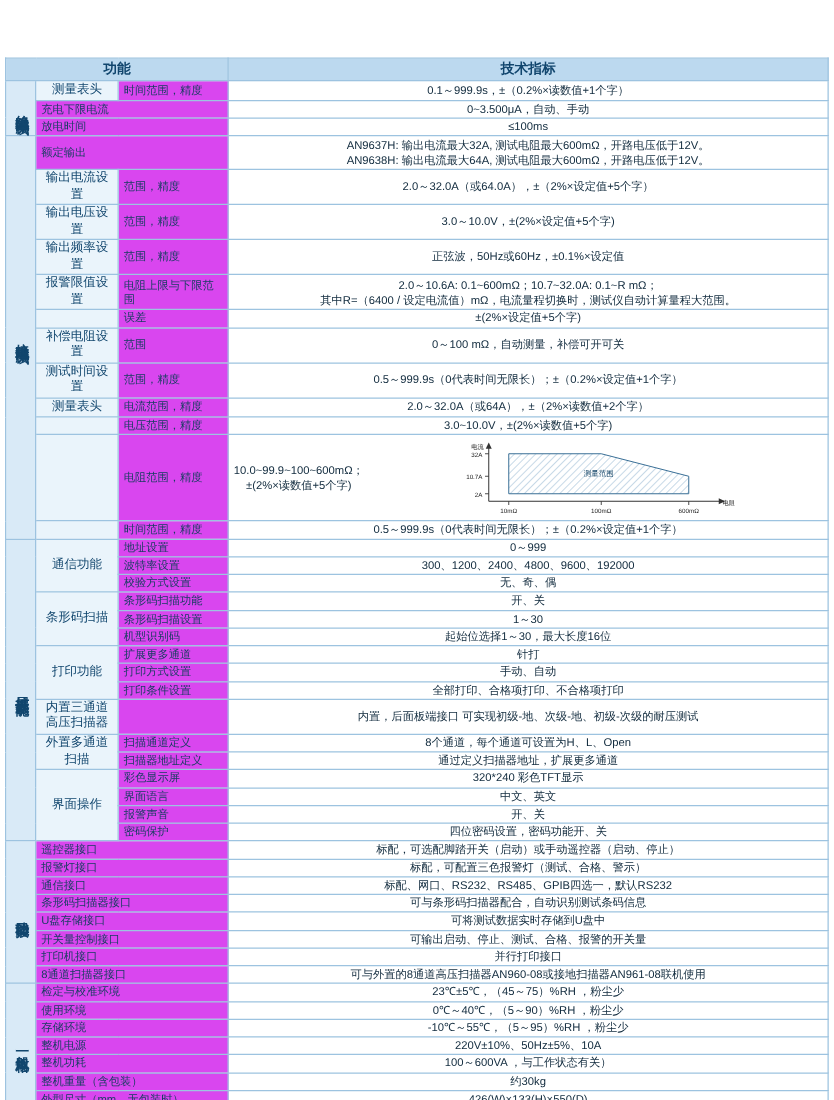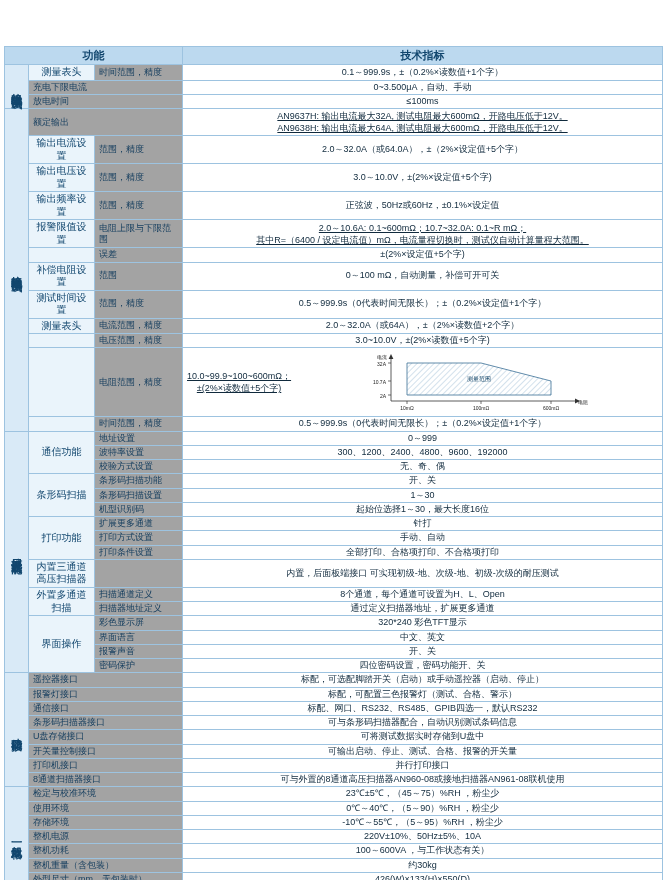--- a/index.html
+++ b/index.html
@@ -61,36 +61,36 @@
     background: #eaf4fb;
     width: 66px;
     text-align: center;
     font-size: 10px;
     color: #11466e;
     font-weight: normal;
     padding: 2px 2px;
   }
   
   td.sub {
-    background: #a3a3a3;
+    background: #d946ef;
     width: 88px;
     text-align: left;
     font-size: 9px;
     color: #143d5e;
     padding: 2px 4px;
   }
   
   td.val {
     background: #ffffff;
     text-align: center;
     font-size: 9px;
     color: #102a3d;
     padding: 2px 5px;
   }
-  td.val.multi { line-height: 1.35; text-decoration: underline; }
+  td.val.multi { line-height: 1.35; }
   
   .chartbox {
     width: 232px;
     height: 62px;
     position: relative;
     margin: 2px auto 2px auto;
   }
   .chartbox svg { display: block; }
 </style>
 </head>

